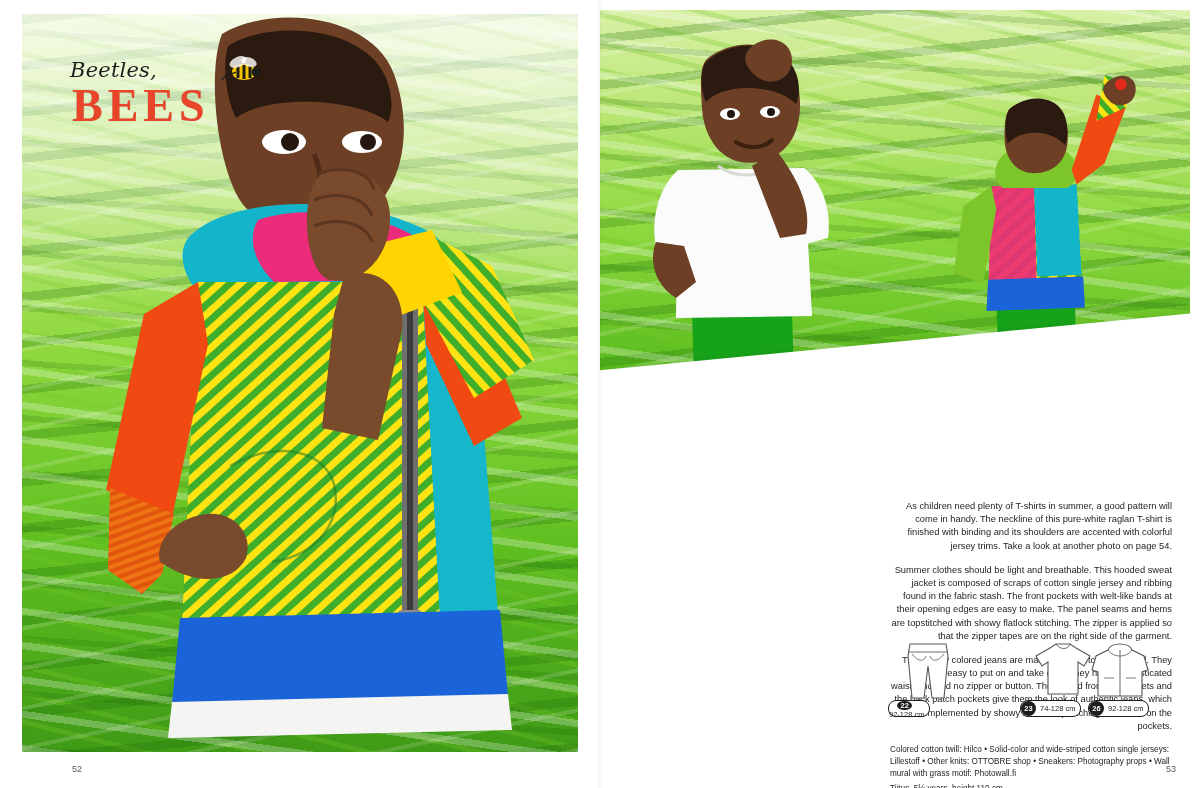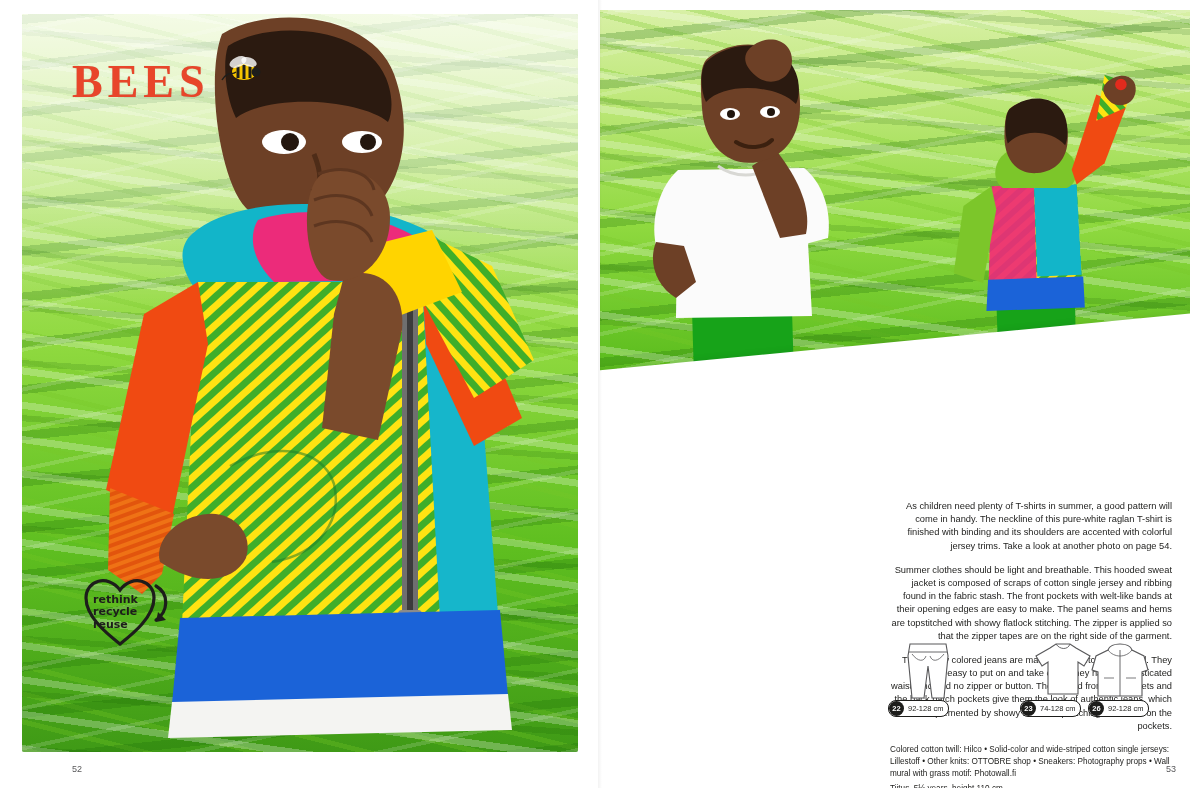--- a/index.html
+++ b/index.html
@@ -318,35 +318,24 @@
 
       <div class="title-block">
         <svg class="bee" viewBox="0 0 44 32">
           <ellipse cx="26" cy="18" rx="12" ry="8" fill="#f5c400"></ellipse>
           <path d="M20 12 L20 24 M26 11 L26 25 M32 12 L32 24" stroke="#1d1d1b" stroke-width="3"></path>
           <ellipse cx="20" cy="8" rx="9" ry="5" fill="#ffffff" opacity="0.8" transform="rotate(-25 20 8)"></ellipse>
           <ellipse cx="31" cy="8" rx="8" ry="4.5" fill="#ffffff" opacity="0.8" transform="rotate(20 31 8)"></ellipse>
           <circle cx="38" cy="18" r="4.5" fill="#1d1d1b"></circle>
           <path d="M4 26 C 10 16, 14 22, 18 18" stroke="#1d1d1b" stroke-width="1.4" fill="none"></path>
         </svg>
+        <div class="title-line1">Beetles,</div>
         <div class="title-line3">BEES</div>
       </div>
 
-      <div class="heart-badge">
-        <svg viewBox="0 0 108 92" width="108" height="92">
-          <path d="M14 34 C 14 16, 36 10, 48 26 C 60 10, 82 16, 82 34 C 82 54, 58 72, 48 80 C 38 72, 14 54, 14 34 Z" fill="none" stroke="#1d1d1b" stroke-width="3.2" stroke-linecap="round"></path>
-          <path d="M84 22 C 98 30, 96 48, 84 56" fill="none" stroke="#1d1d1b" stroke-width="3.2" stroke-linecap="round"></path>
-          <path d="M86 48 L 84 58 L 94 56 Z" fill="#1d1d1b"></path>
-        </svg>
-        <div class="txt">
-          <div>rethink</div>
-          <div>recycle</div>
-          <div>reuse</div>
-        </div>
-      </div>
     </div>
 
     <div class="page-num left">52</div>
   </div>
 
   <div class="page page-right">
 
     <div class="right-photo">
       <div class="grass-bg"></div>
       <div class="grass-blades"></div>
@@ -426,21 +415,21 @@
 
     <div class="tech-row">
 
       <div class="tech-item" style="left:0px; top:0px;">
         <svg width="72" height="62" viewBox="0 0 72 62">
           <path d="M18 4 L 54 4 L 56 16 L 52 58 L 40 58 L 36 26 L 32 58 L 20 58 L 16 16 Z" fill="#ffffff" stroke="#58585a" stroke-width="1.1"></path>
           <path d="M17 12 L 55 12" stroke="#58585a" stroke-width="0.9"></path>
           <path d="M20 14 C 26 22, 32 22, 34 16" stroke="#58585a" stroke-width="0.8" fill="none"></path>
           <path d="M52 14 C 46 22, 40 22, 38 16" stroke="#58585a" stroke-width="0.8" fill="none"></path>
         </svg>
-        <div class="tag" style="left:-4px; top:60px;">
+        <div class="tag" style="left:-4px; top:60px;flex-direction:column;">
           <span class="num">22</span>
           <span>92-128 cm</span>
         </div>
       </div>
 
       <div class="tech-item" style="left:98px; top:0px;margin-left:36px;">
         <svg width="72" height="62" viewBox="0 0 72 62">
           <path d="M24 8 L 30 4 L 44 4 L 50 8 L 64 16 L 58 26 L 52 22 L 52 54 L 22 54 L 22 22 L 16 26 L 10 16 Z" fill="#ffffff" stroke="#58585a" stroke-width="1.1"></path>
           <path d="M30 4 C 34 10, 42 10, 44 4" stroke="#58585a" stroke-width="0.9" fill="none"></path>
         </svg>

